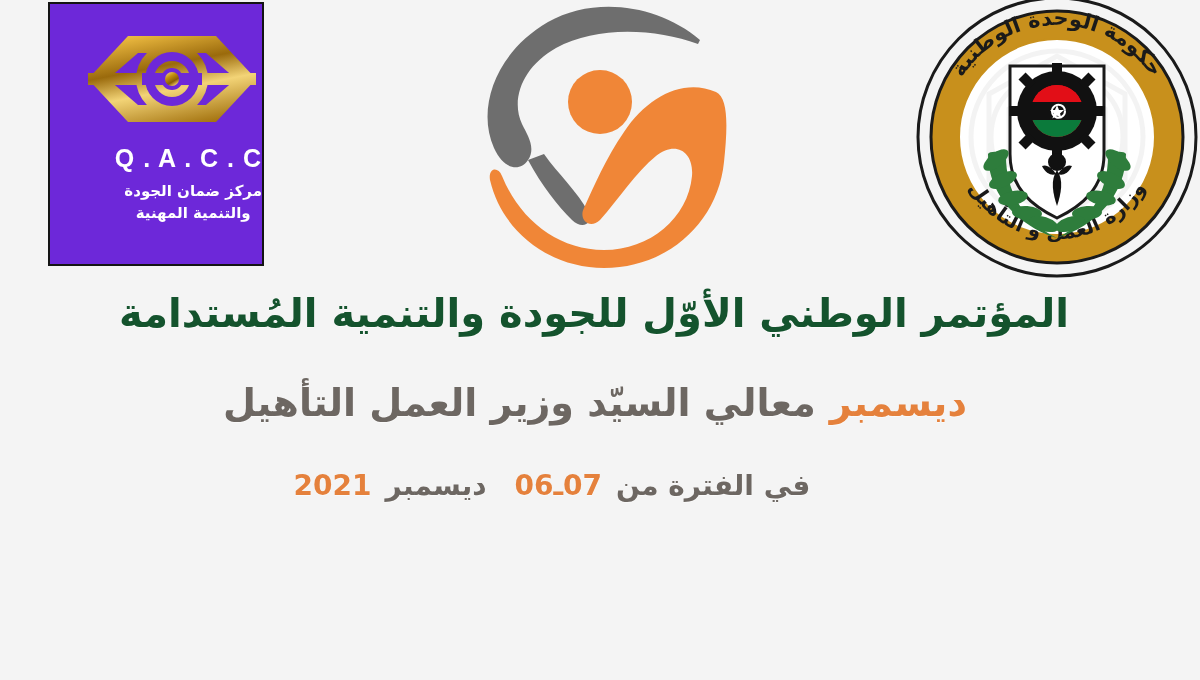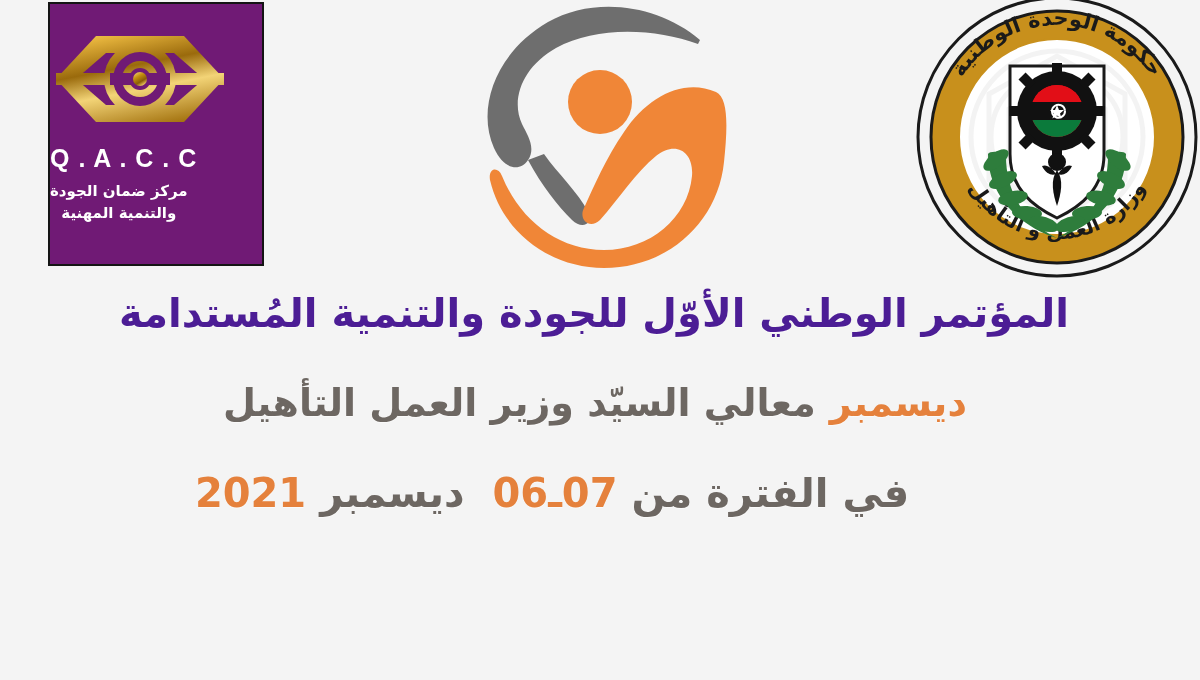--- a/index.html
+++ b/index.html
@@ -16,25 +16,25 @@
     background:#F4F4F4;
   }
 
   
   .logo-row{position:absolute;left:0;top:0;width:1200px;height:285px;}
 
   
   .qacc-plaque{
     position:absolute;left:48px;top:2px;
     width:216px;height:264px;
-    background:#701a75;
+    background:#6d28d9;
     border:2px solid #141414;
     box-sizing:border-box;
     display:flex;flex-direction:column;
-    align-items:flex-start;
+    align-items:flex-end;
   }
   .qacc-mark{margin-top:16px;}
   .qacc-abbr{
     color:#ffffff;
     font-size:25px;
     font-weight:700;
     letter-spacing:1px;
     margin-top:2px;
     font-family:"Liberation Sans",sans-serif;
     white-space:nowrap;
@@ -62,35 +62,35 @@
     text-align:center;
   }
   .line{
     white-space:nowrap;
     font-weight:700;
     font-family:"DejaVu Sans","Liberation Sans",sans-serif;
     text-shadow:0 1px 0 rgba(255,255,255,.5);
   }
   .title-line{
     font-size:40px;
-    color:#4c1d95;
+    color:#14532d;
     letter-spacing:0px;
     padding-right:12px;
     line-height:1.25;
   }
   .patron-line{
     font-size:38px;
     color:#6D6762;
     margin-top:42px;
     padding-right:10px;
     line-height:1.25;
   }
   .patron-line .hl{color:#E5813C;}
   .date-line{
-    font-size:40px;
+    font-size:28px;
     color:#6D6762;
     margin-top:40px;
     padding-right:96px;
     line-height:1.25;
   }
   .date-line .hl{color:#E5813C;}
   .sp{display:inline-block;width:14px;}
 </style>
 </head>
 <body>

